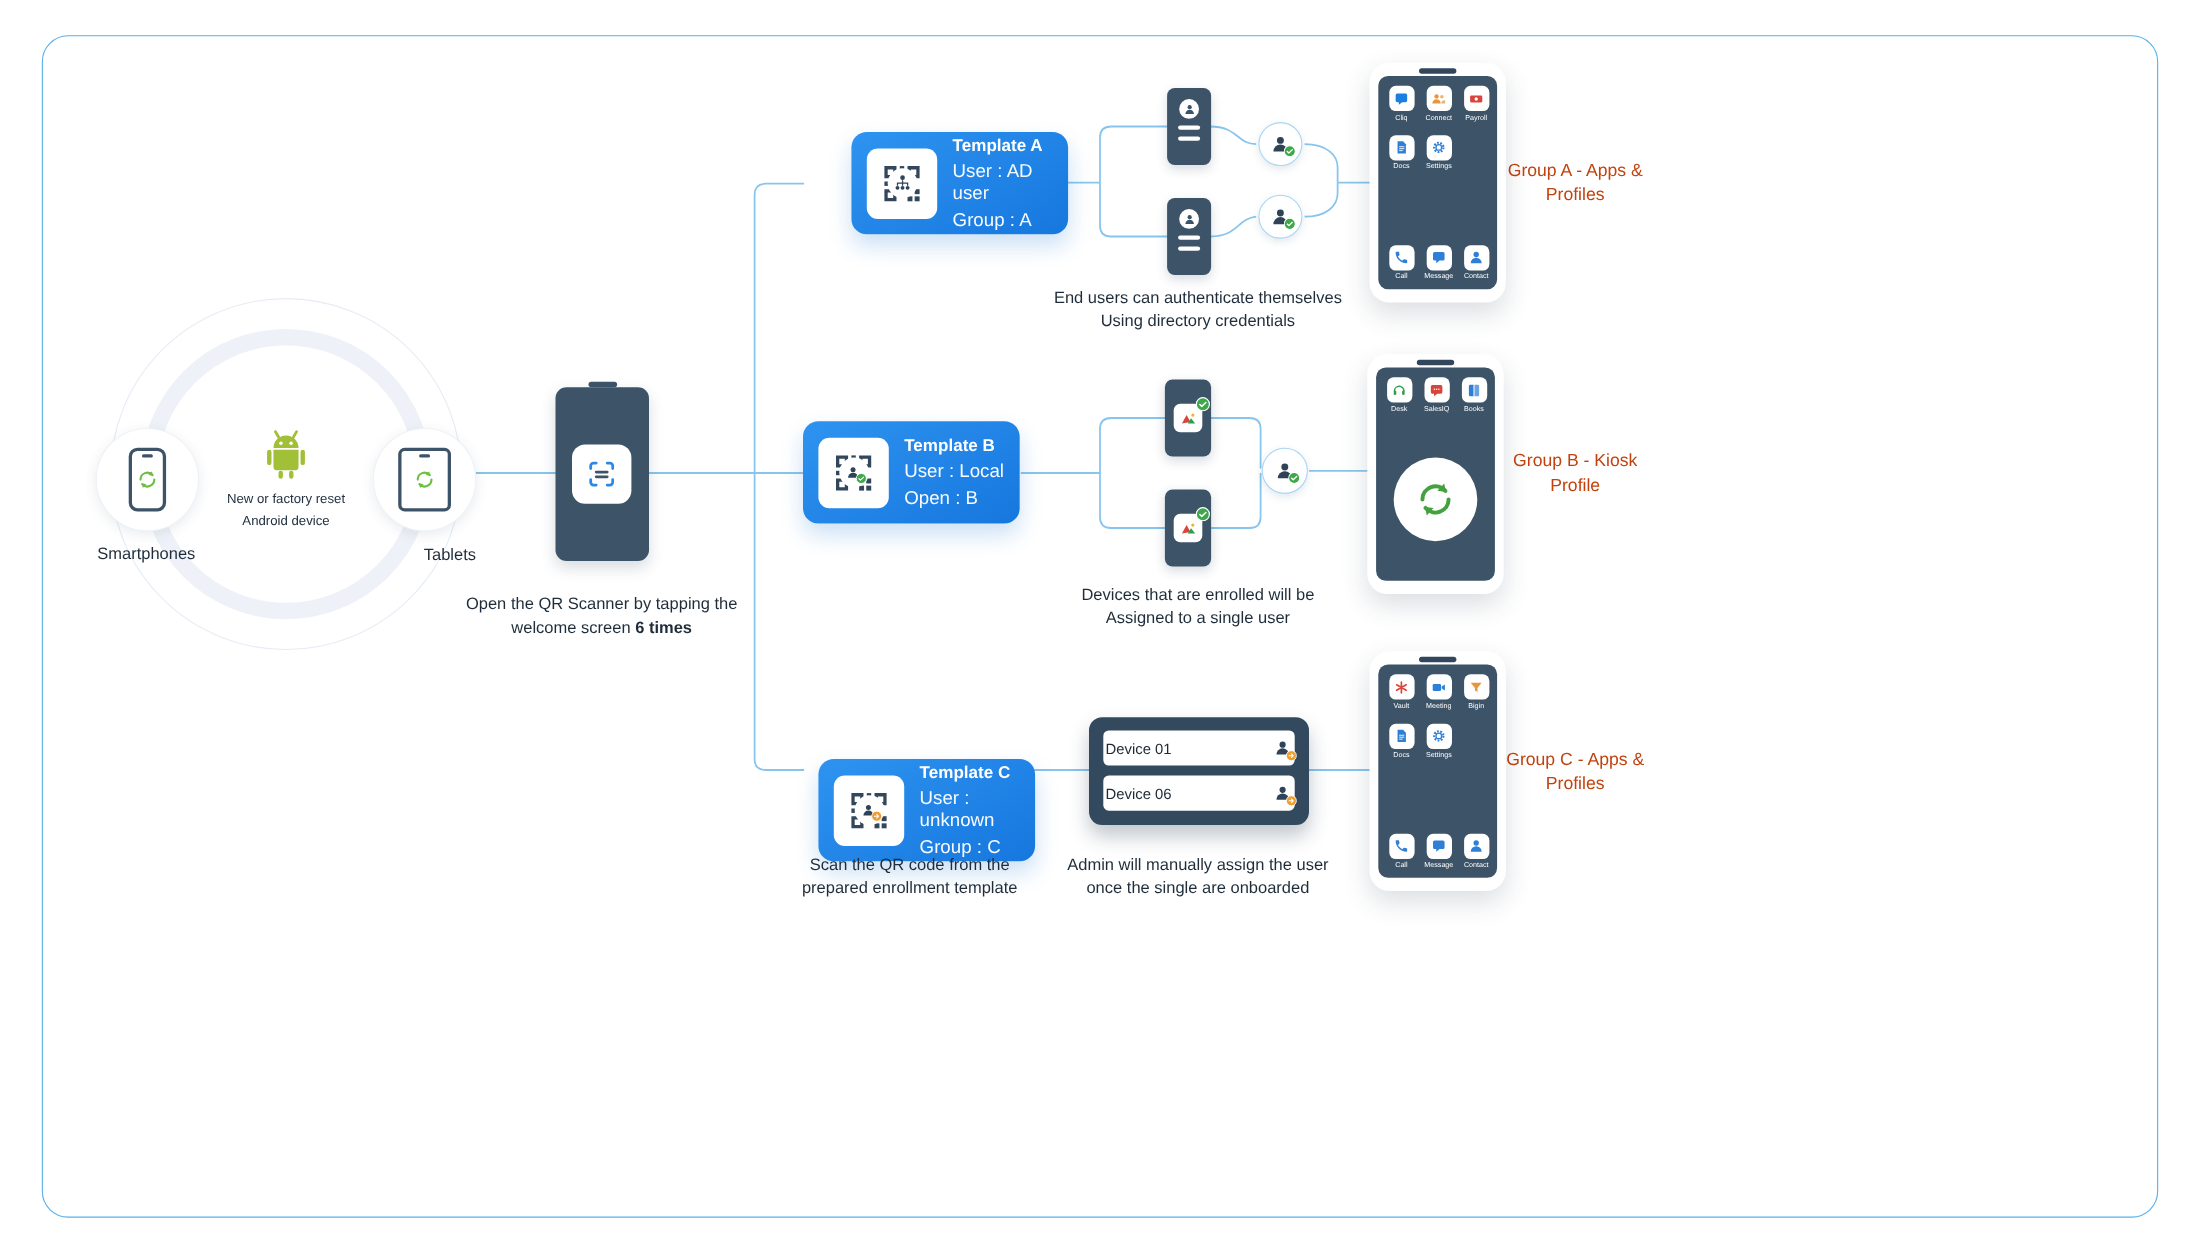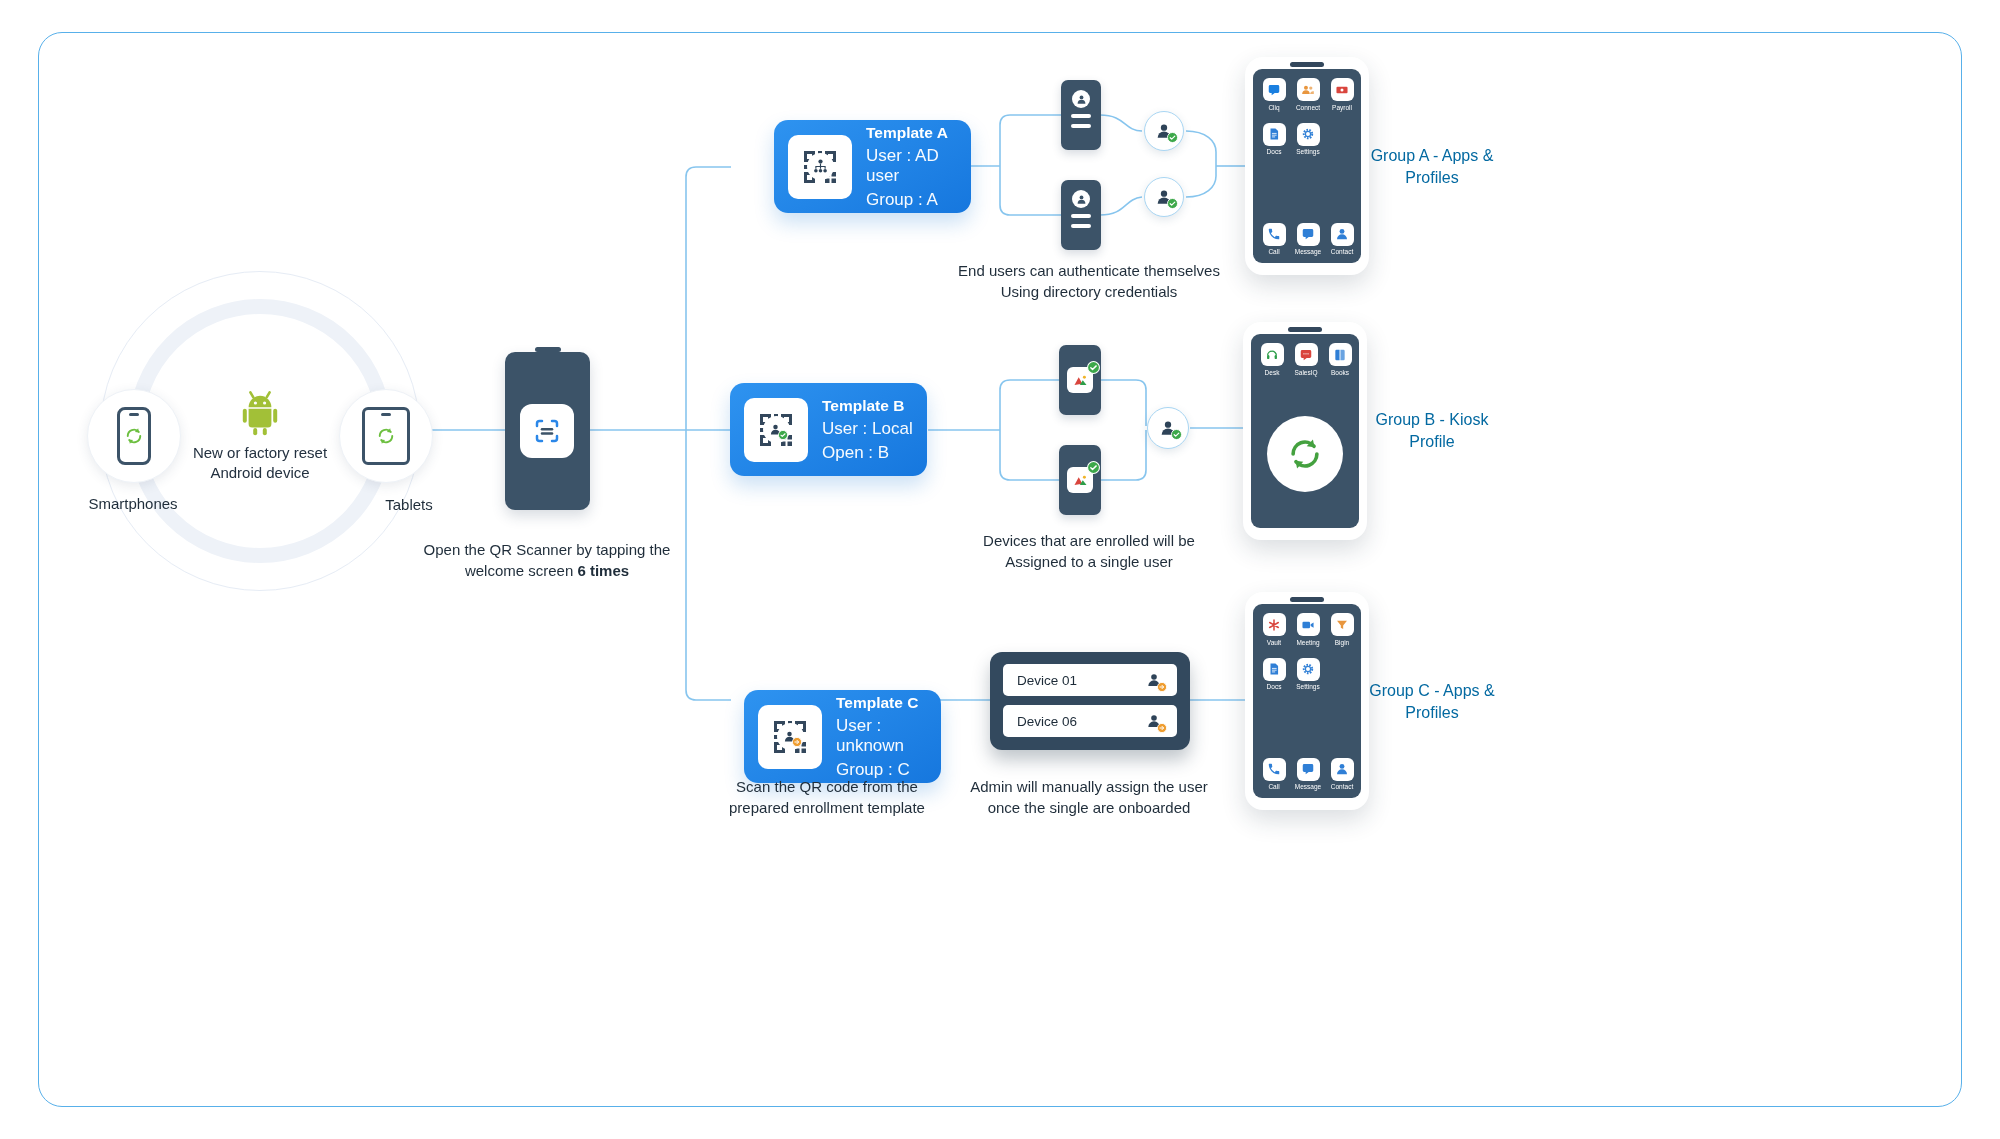--- a/index.html
+++ b/index.html
@@ -19,21 +19,21 @@
 
   .z2{z-index:2;}
 
   
   .ring-outer{position:absolute;left:100px;top:271px;width:318px;height:318px;
     border:1px solid #e6ecf5;border-radius:50%;}
   .ring{position:absolute;left:128px;top:299px;width:264px;height:264px;
     border:15px solid #eef2f8;border-radius:50%;box-sizing:border-box;}
   .android-wrap{position:absolute;left:236px;top:388px;width:48px;height:52px;color:#a2c037;}
   .center-text{position:absolute;left:150px;top:443px;width:220px;text-align:center;
-    font-size:15px;line-height:20px;color:#233140;}
+    font-size:12px;line-height:20px;color:#233140;}
   .dev-circle{position:absolute;width:92px;height:92px;border-radius:50%;background:#fff;
     border:1px solid #eef2f7;box-shadow:0 3px 12px rgba(40,60,90,.10);
     display:flex;align-items:center;justify-content:center;}
   .phone-icon{width:34px;height:58px;border:3px solid #3c5368;border-radius:8px;background:#fff;
     display:flex;align-items:center;justify-content:center;position:relative;box-sizing:border-box;}
   .phone-icon.tablet{width:48px;border-radius:6px;}
   .phone-icon::before{content:"";position:absolute;top:3px;left:50%;transform:translateX(-50%);
     width:10px;height:2.5px;background:#3c5368;border-radius:2px;}
   .sync-green{color:#6cbf3f;}
   .small-label{position:absolute;font-size:15px;color:#1f2d3a;text-align:center;}
@@ -81,41 +81,41 @@
   .ucheck{position:absolute;width:40px;height:40px;border-radius:50%;background:#fff;z-index:2;
     border:1.5px solid #a9d6f3;box-shadow:0 3px 8px rgba(60,90,120,.14);box-sizing:border-box;
     display:flex;align-items:center;justify-content:center;}
   .ucheck .badge-stack{width:18px;height:18px;}
 
   
   .device-panel{position:absolute;left:990px;top:652px;width:200px;height:98px;background:#33495e;
     border-radius:12px;box-shadow:0 10px 18px rgba(30,50,70,.28);z-index:2;
     display:flex;flex-direction:column;gap:9px;padding:12px 13px;box-sizing:border-box;}
   .device-row{background:#fff;border-radius:5px;height:32px;display:flex;align-items:center;
-    justify-content:space-between;padding:0 14px;}
+    justify-content:space-between;padding:0 2px;}
   .drow-name{font-size:13.5px;color:#1d2b38;}
   .drow-stack{position:relative;width:17px;height:17px;color:#2e4358;}
   .drow-stack .badge-sub{right:-4px;bottom:-3px;}
 
   
   .bigphone{position:absolute;width:124px;height:218px;background:#fff;border-radius:18px;z-index:2;
     box-shadow:0 10px 24px rgba(30,50,70,.16);padding:12px 8px 12px 8px;box-sizing:border-box;}
   .bigphone::before{content:"";position:absolute;top:5px;left:50%;transform:translateX(-50%);
     width:34px;height:4.5px;border-radius:3px;background:#33475c;}
   .screen{width:100%;height:100%;background:#3c5368;border-radius:9px;box-sizing:border-box;
     padding:9px 4px 8px 4px;display:flex;flex-direction:column;}
   .appgrid{display:grid;grid-template-columns:repeat(3,1fr);row-gap:12px;justify-items:center;}
   .appgrid.dock{margin-top:auto;}
   .app{display:flex;flex-direction:column;align-items:center;width:34px;}
   .app-box{width:23px;height:23px;background:#fff;border-radius:6px;display:flex;align-items:center;justify-content:center;}
   .app-label{font-size:6.5px;color:#fff;margin-top:2.5px;white-space:nowrap;}
   .kiosk{width:76px;height:76px;background:#fff;border-radius:50%;margin:40px auto 0;
     display:flex;align-items:center;justify-content:center;color:#44a13f;}
 
-  .glabel{position:absolute;width:140px;text-align:center;font-size:16px;line-height:22px;color:#0369a1;}
+  .glabel{position:absolute;width:140px;text-align:center;font-size:16px;line-height:22px;color:#c2410c;}
 </style>
 </head>
 <body>
 
 <svg width="0" height="0" style="position:absolute" aria-hidden="true">
   <defs>
     <symbol id="i-sync" viewBox="0 0 24 24">
       <path d="M19.5 12a7.5 7.5 0 0 1-13.2 4.9" fill="none" stroke="currentColor" stroke-width="2.3" stroke-linecap="round"></path>
       <path d="M4.5 12a7.5 7.5 0 0 1 13.2-4.9" fill="none" stroke="currentColor" stroke-width="2.3" stroke-linecap="round"></path>
       <path d="M17 2.8l1 4.9-4.9-.6z" fill="currentColor"></path>

